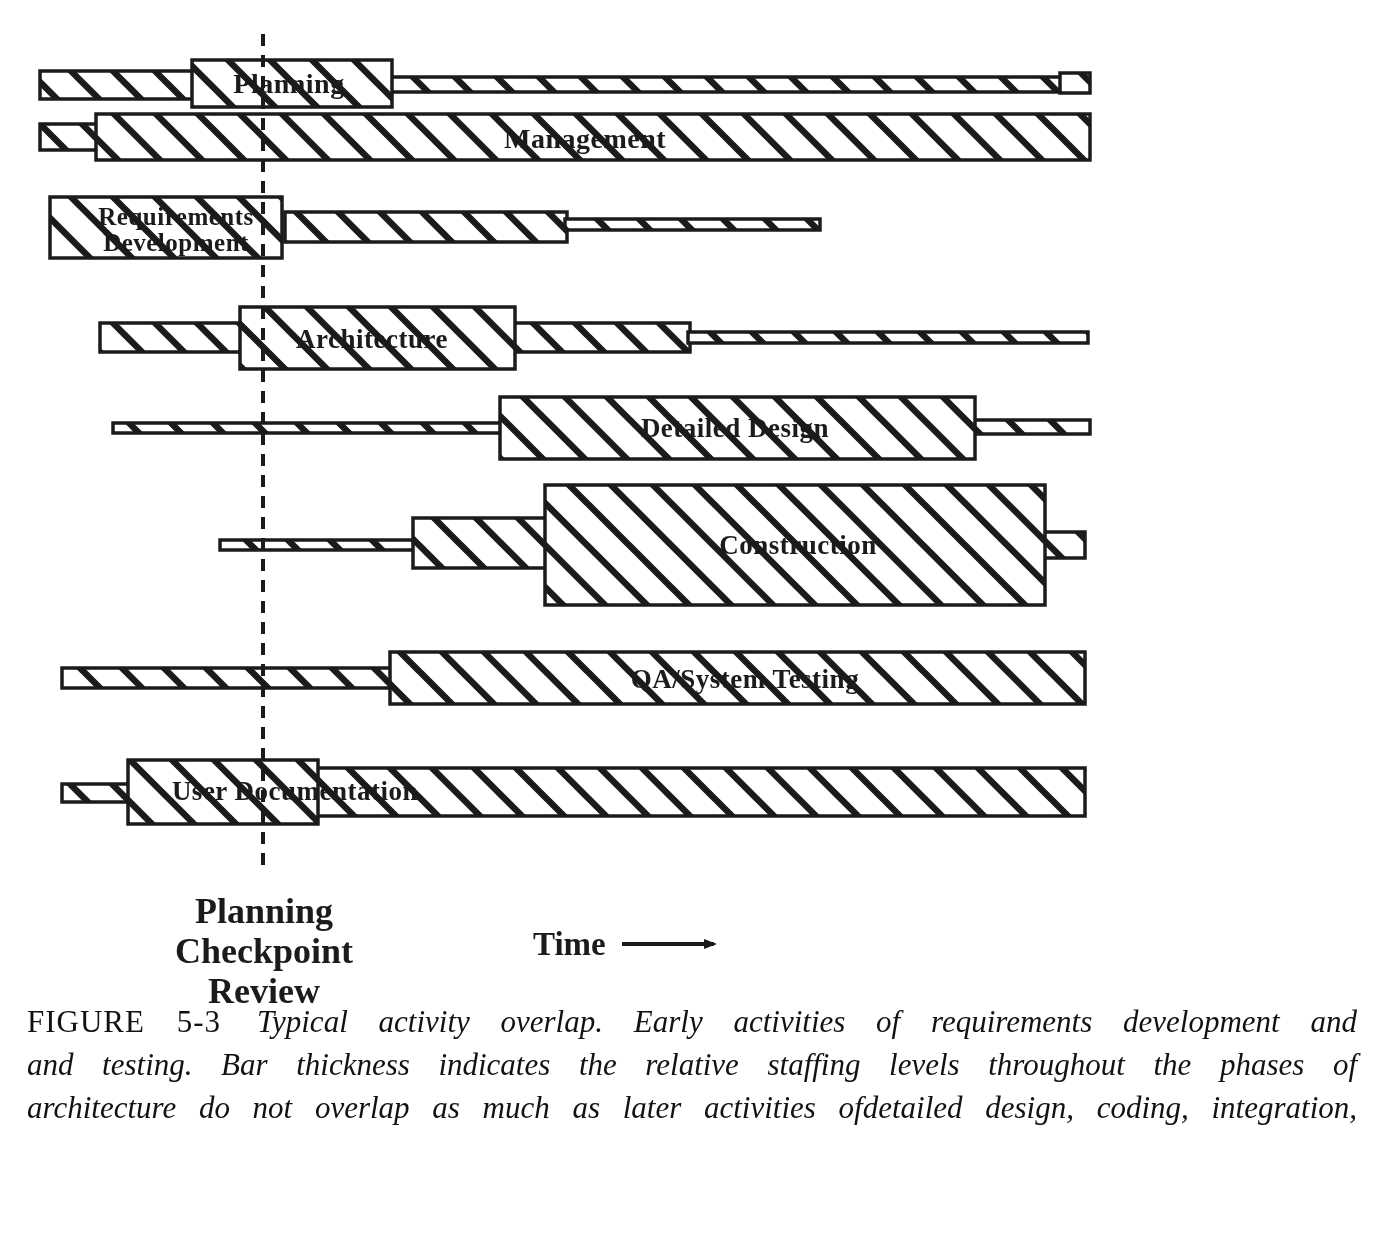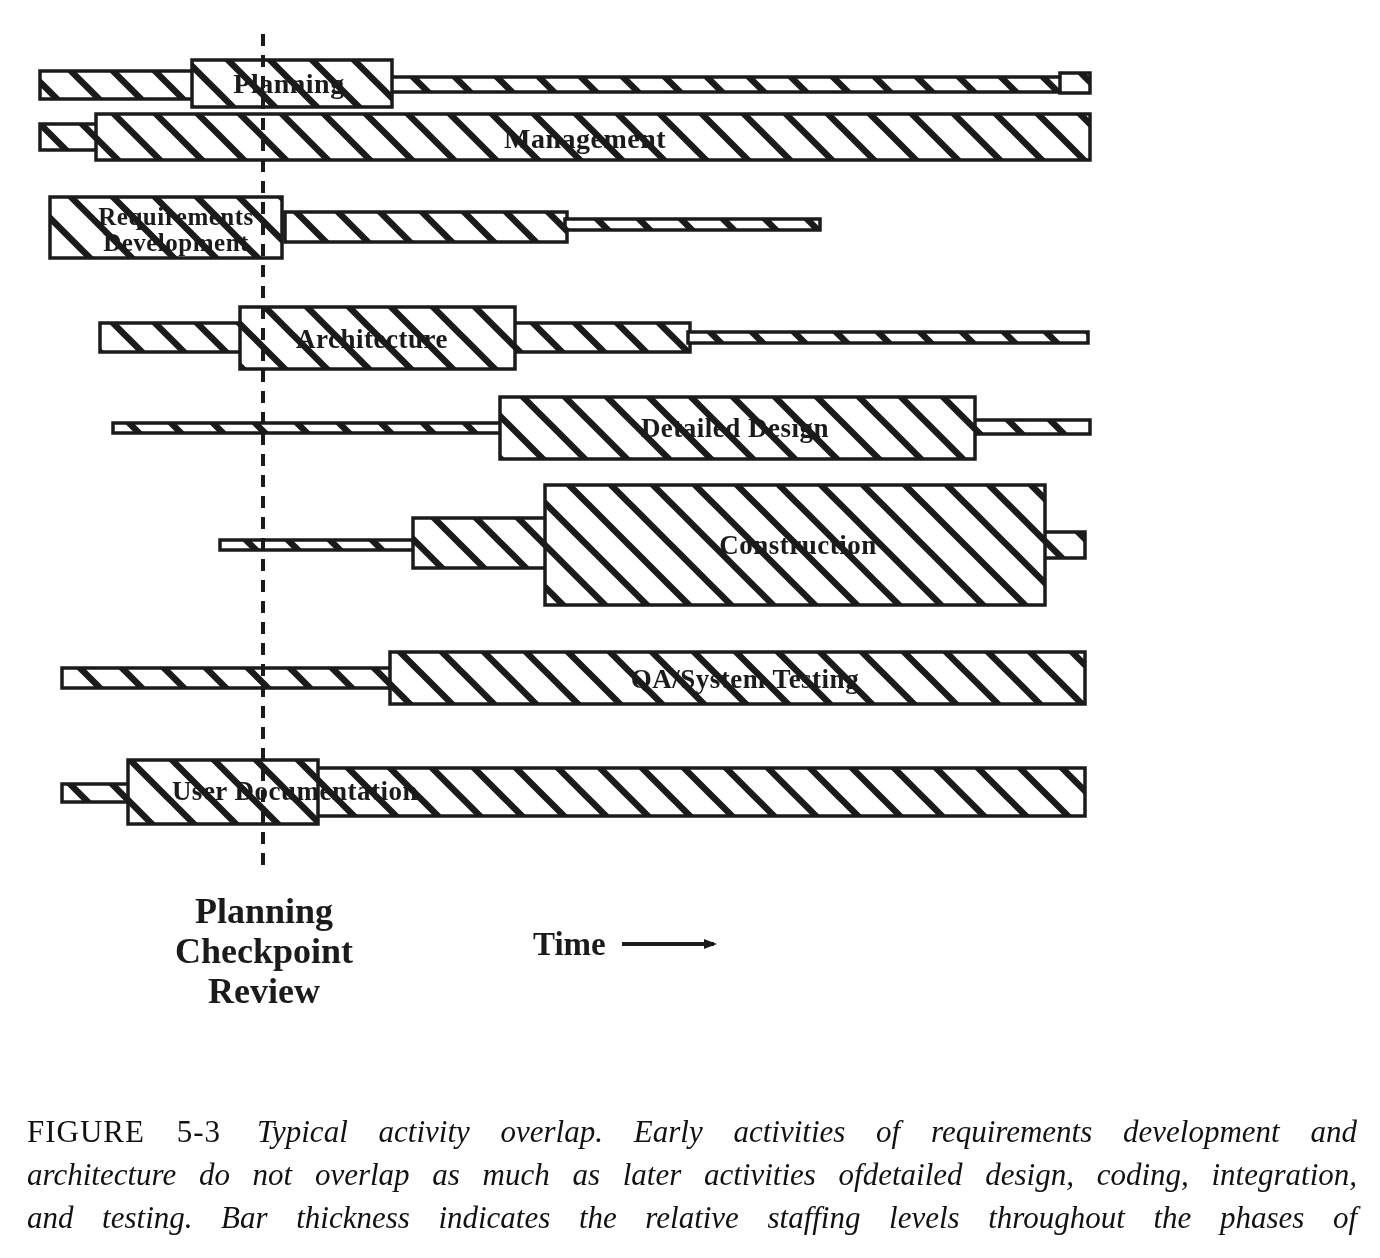--- a/index.html
+++ b/index.html
@@ -36,21 +36,21 @@
   .time-text {
     font-family: "Liberation Serif", serif;
     font-weight: 700;
     font-size: 33px;
     fill: var(--ink);
   }
   .time-arrow { stroke: var(--ink); stroke-width: 4; }
   .caption {
     position: absolute;
     left: 27px;
-    top: 1110px;
+    top: 1000px;
     width: 1330px;
     font-family: "Liberation Serif", serif;
     font-style: italic;
     font-size: 31px;
     line-height: 43px;
     color: #121212;
   }
   .cap-line.j { text-align: justify; text-align-last: justify; }
   .fig-label {
     font-style: normal;
@@ -137,17 +137,17 @@
       </g>
 
     <g id="time-axis">
       <text id="time-label" class="time-text" x="533" y="955">Time</text>
       <line id="time-arrow" class="time-arrow" marker-end="url(#arrowhead)" x1="622" y1="944" x2="714" y2="944"></line>
     </g>
   </svg>
 
   <div class="caption">
     <div class="cap-line j"><span class="fig-label">FIGURE 5-3</span><span>Typical activity overlap. Early activities of requirements development and</span></div>
+    <div class="cap-line j">and testing. Bar thickness indicates the relative staffing levels throughout the phases of</div>
     <div class="cap-line j">architecture do not overlap as much as later activities ofdetailed design, coding, integration,</div>
-    <div class="cap-line j">and testing. Bar thickness indicates the relative staffing levels throughout the phases of</div>
   </div>
 
 </div>
 
 </body></html>

